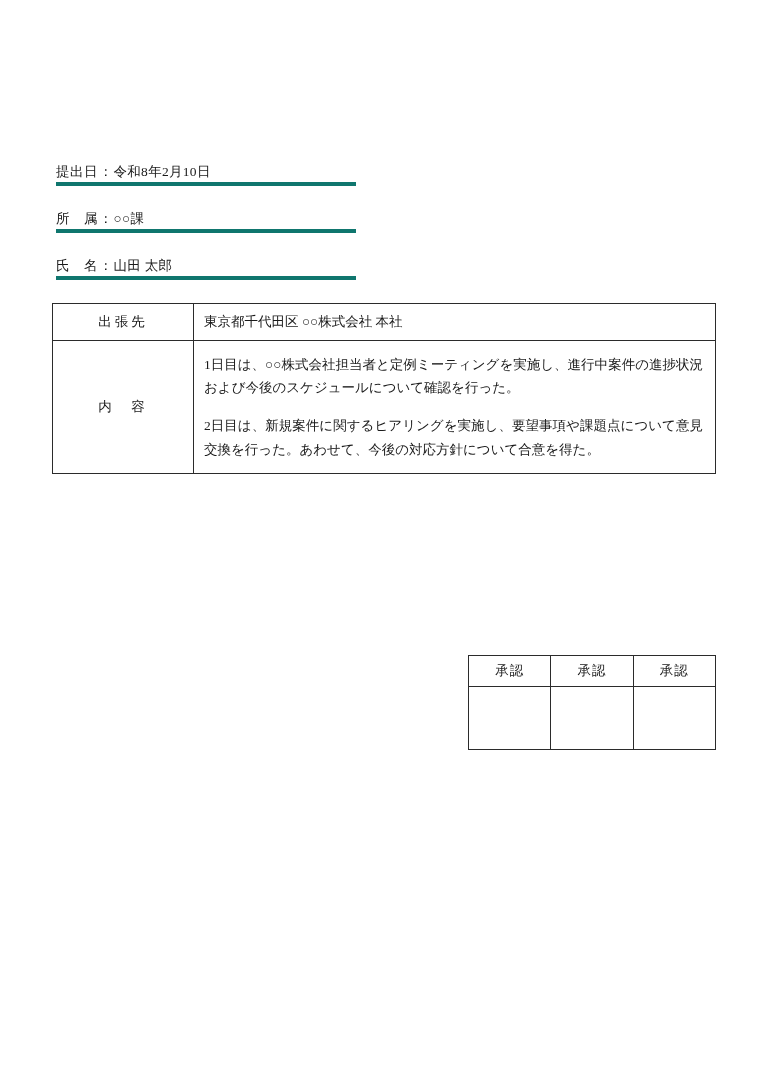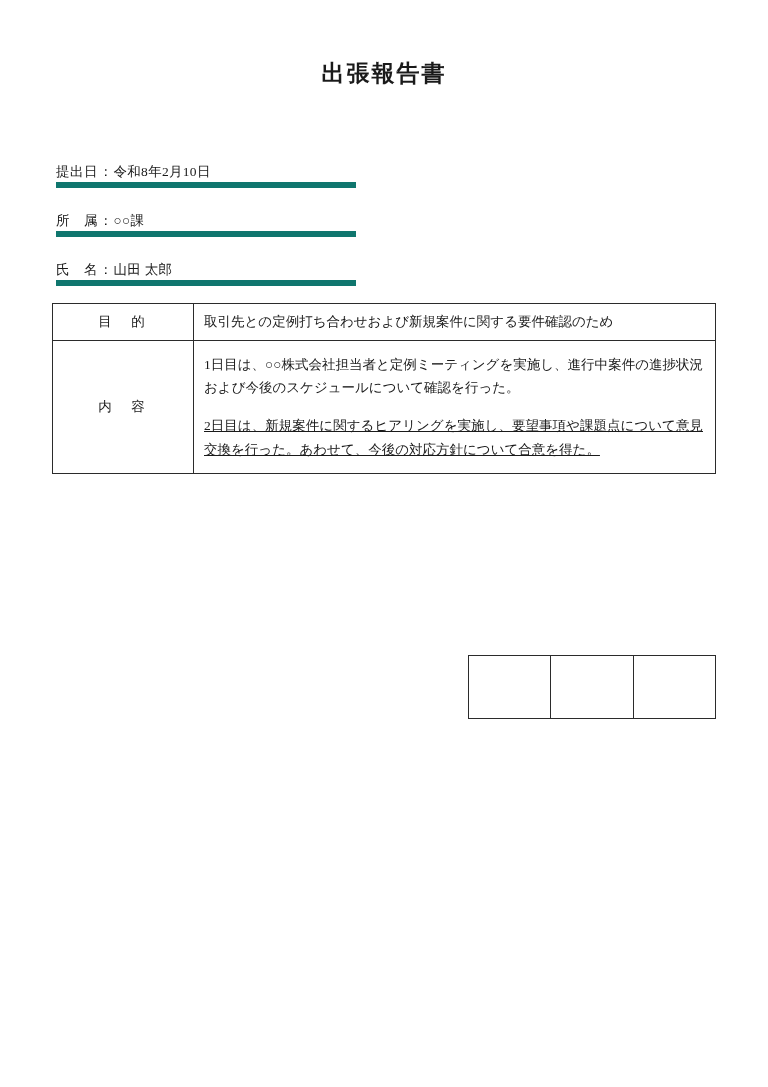--- a/index.html
+++ b/index.html
@@ -40,21 +40,21 @@
   .meta-block {
     position: absolute;
     top: 150px;
     left: 56px;
     width: 300px;
   }
   .meta-row {
     display: flex;
     align-items: flex-end;
     height: 31px;
-    border-bottom: 6px solid #0f766e;
+    border-bottom: 4px solid #0f766e;
     margin-bottom: 11px;
     padding-bottom: 1px;
   }
   .meta-label {
     font-size: 13.5px;
     white-space: nowrap;
     letter-spacing: 0.5px;
   }
   .meta-sep {
     font-size: 13.5px;
@@ -94,21 +94,21 @@
   }
   .main-table td.value.tall {
     padding: 12px 12px 12px 10px;
     vertical-align: top;
   }
   .para {
     margin: 0 0 14px 0;
     text-align: justify;
     text-justify: inter-ideograph;
   }
-  .para:last-child { margin-bottom: 0; text-decoration: underline; }
+  .para:last-child { margin-bottom: 0; }
 
   
   .approval-table {
     position: absolute;
     top: 655px;
     left: 468px;
     width: 248px;
     border-collapse: collapse;
     table-layout: fixed;
   }
@@ -124,21 +124,20 @@
   }
   .approval-table td.cell {
     height: 60px;
   }
 </style>
 </head>
 <body>
 
 <div class="page">
 
-  <div class="doc-title">出張報告書</div>
 
   <div class="meta-block">
 
     <div class="meta-row">
       <span class="meta-label">提出日</span>
       <span class="meta-sep">：</span>
       <span class="meta-value">令和8年2月10日</span>
     </div>
 
     <div class="meta-row">
@@ -151,36 +150,41 @@
       <span class="meta-label">氏　名</span>
       <span class="meta-sep">：</span>
       <span class="meta-value">山田 太郎</span>
     </div>
 
   </div>
 
   <table class="main-table">
     <tbody>
       <tr>
-        <td class="label">目　的</td>
-        <td class="value">取引先との定例打ち合わせおよび新規案件に関する要件確認のため</td>
+        <td class="label">出張先</td>
+        <td class="value">東京都千代田区 ○○株式会社 本社</td>
       </tr>
       <tr>
         <td class="label">内　容</td>
         <td class="value tall">
           <p class="para">1日目は、○○株式会社担当者と定例ミーティングを実施し、進行中案件の進捗状況および今後のスケジュールについて確認を行った。</p>
           <p class="para">2日目は、新規案件に関するヒアリングを実施し、要望事項や課題点について意見交換を行った。あわせて、今後の対応方針について合意を得た。</p>
         </td>
       </tr>
     </tbody>
   </table>
 
   <table class="approval-table">
     <tbody>
       <tr>
+        <td class="head">承認</td>
+        <td class="head">承認</td>
+        <td class="head">承認</td>
+      </tr>
+      <tr>
         <td class="cell"></td>
         <td class="cell"></td>
         <td class="cell"></td>
       </tr>
     </tbody>
   </table>
 
 </div>
 
 </body></html>

